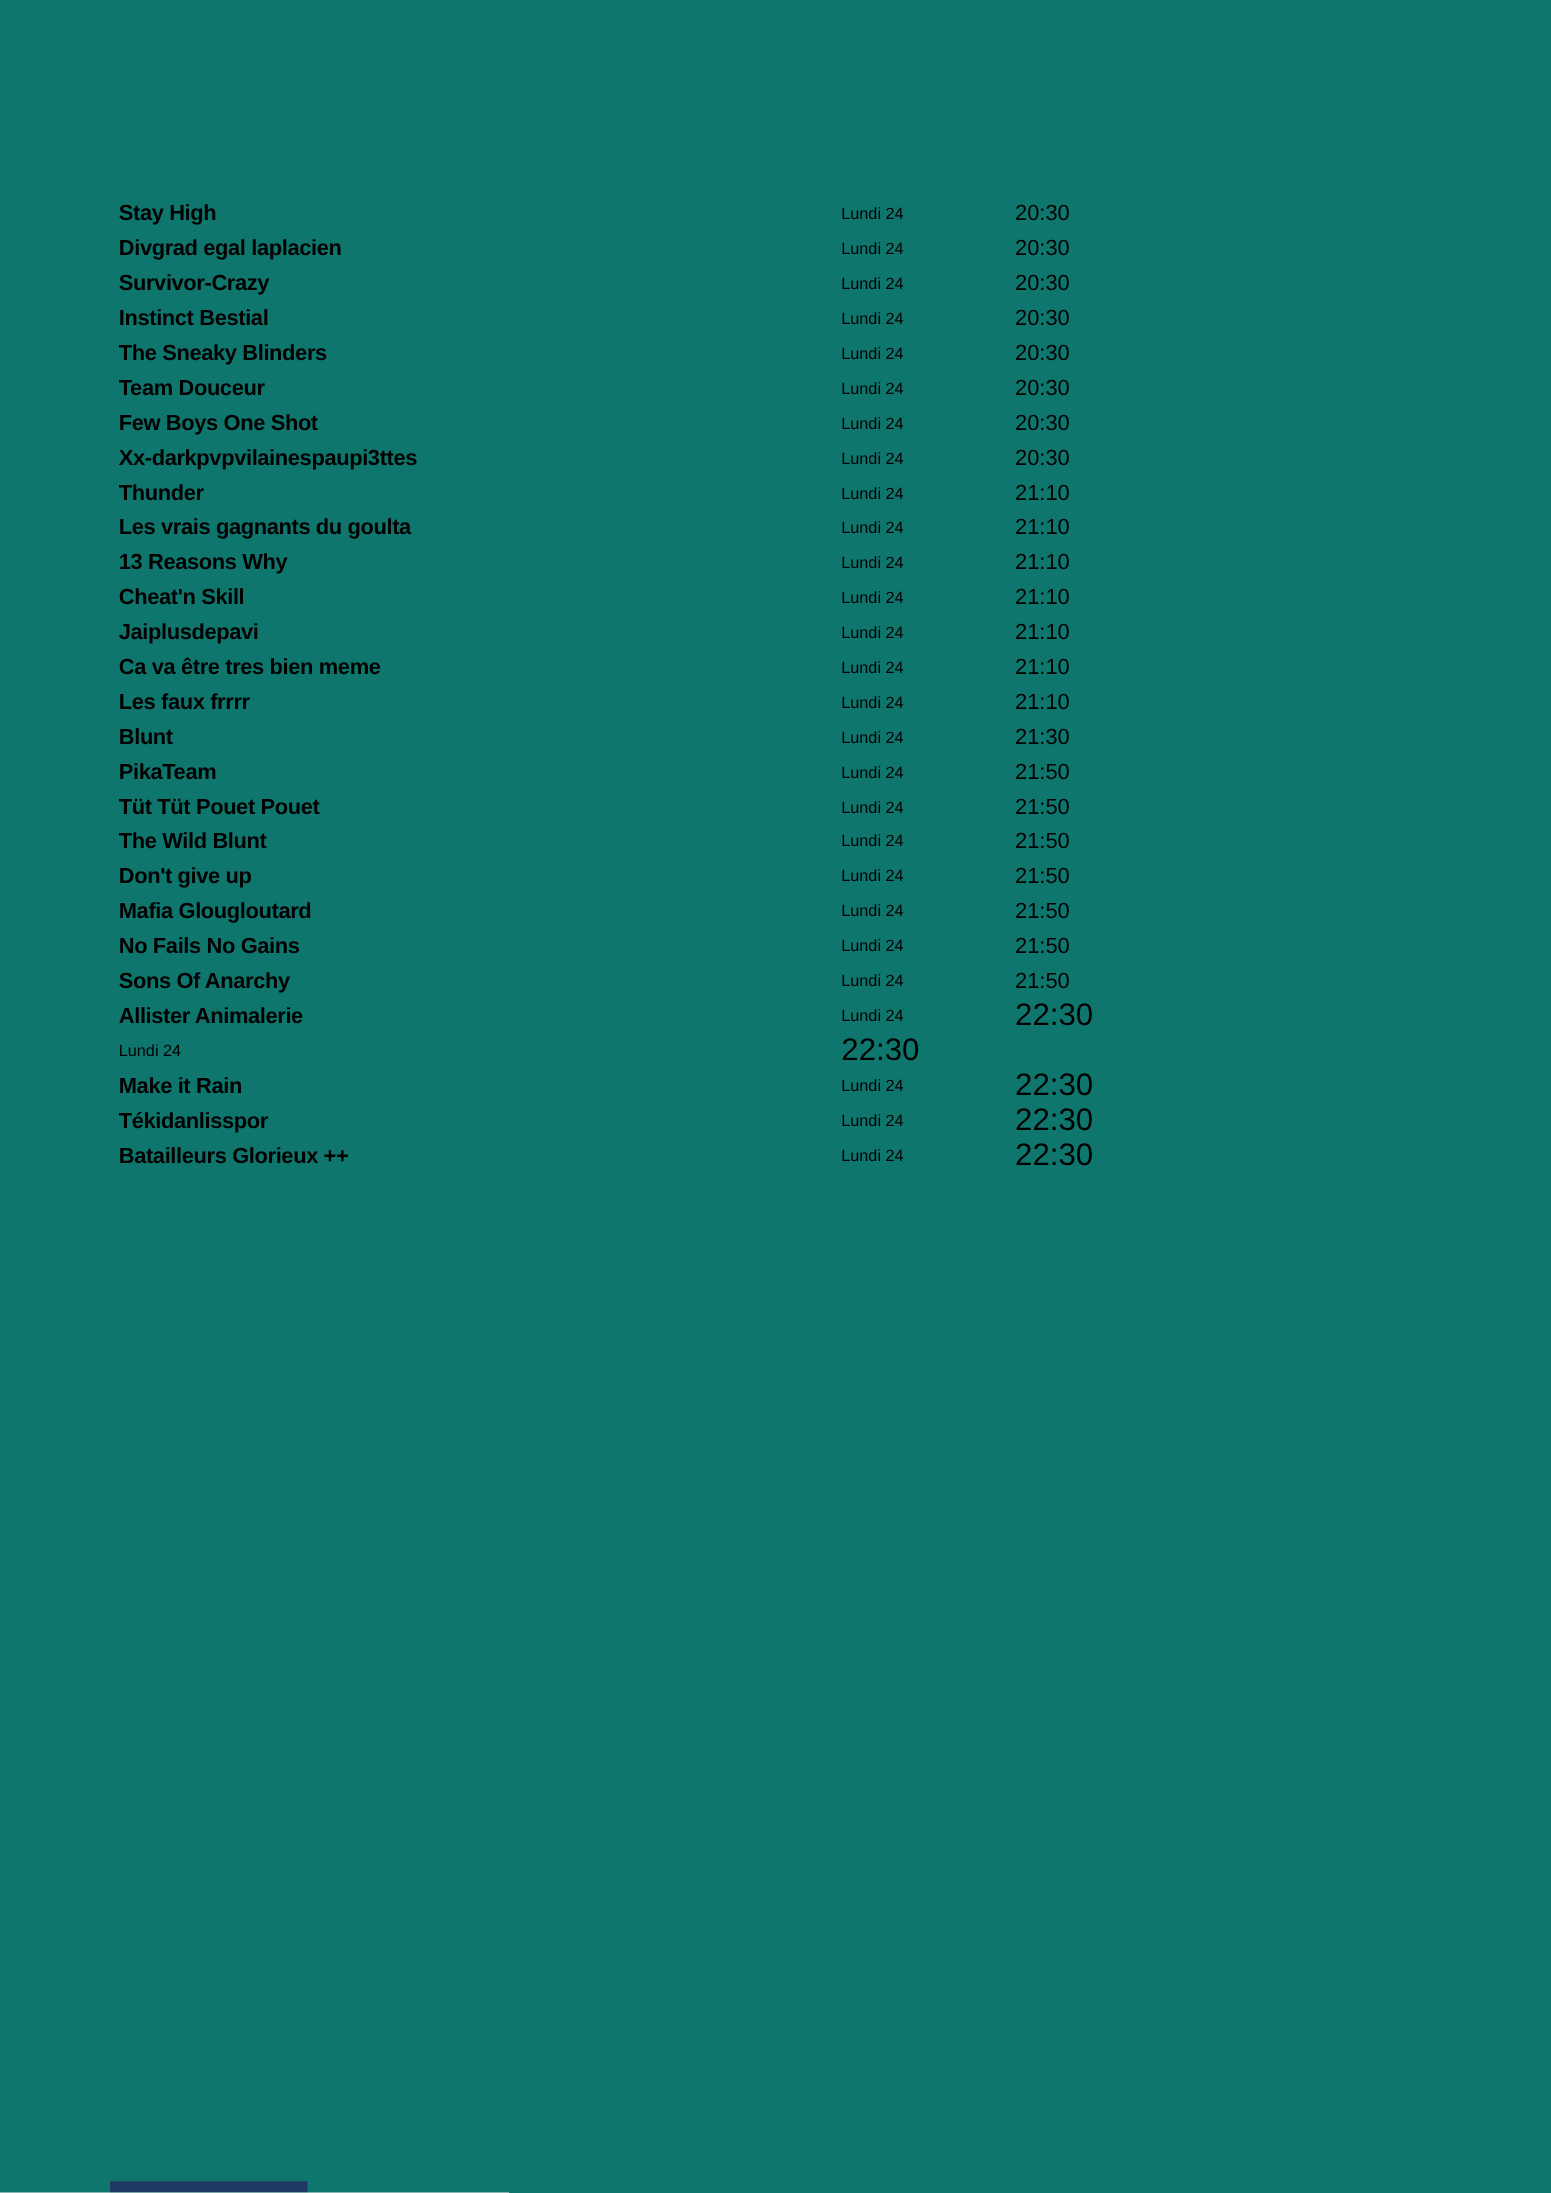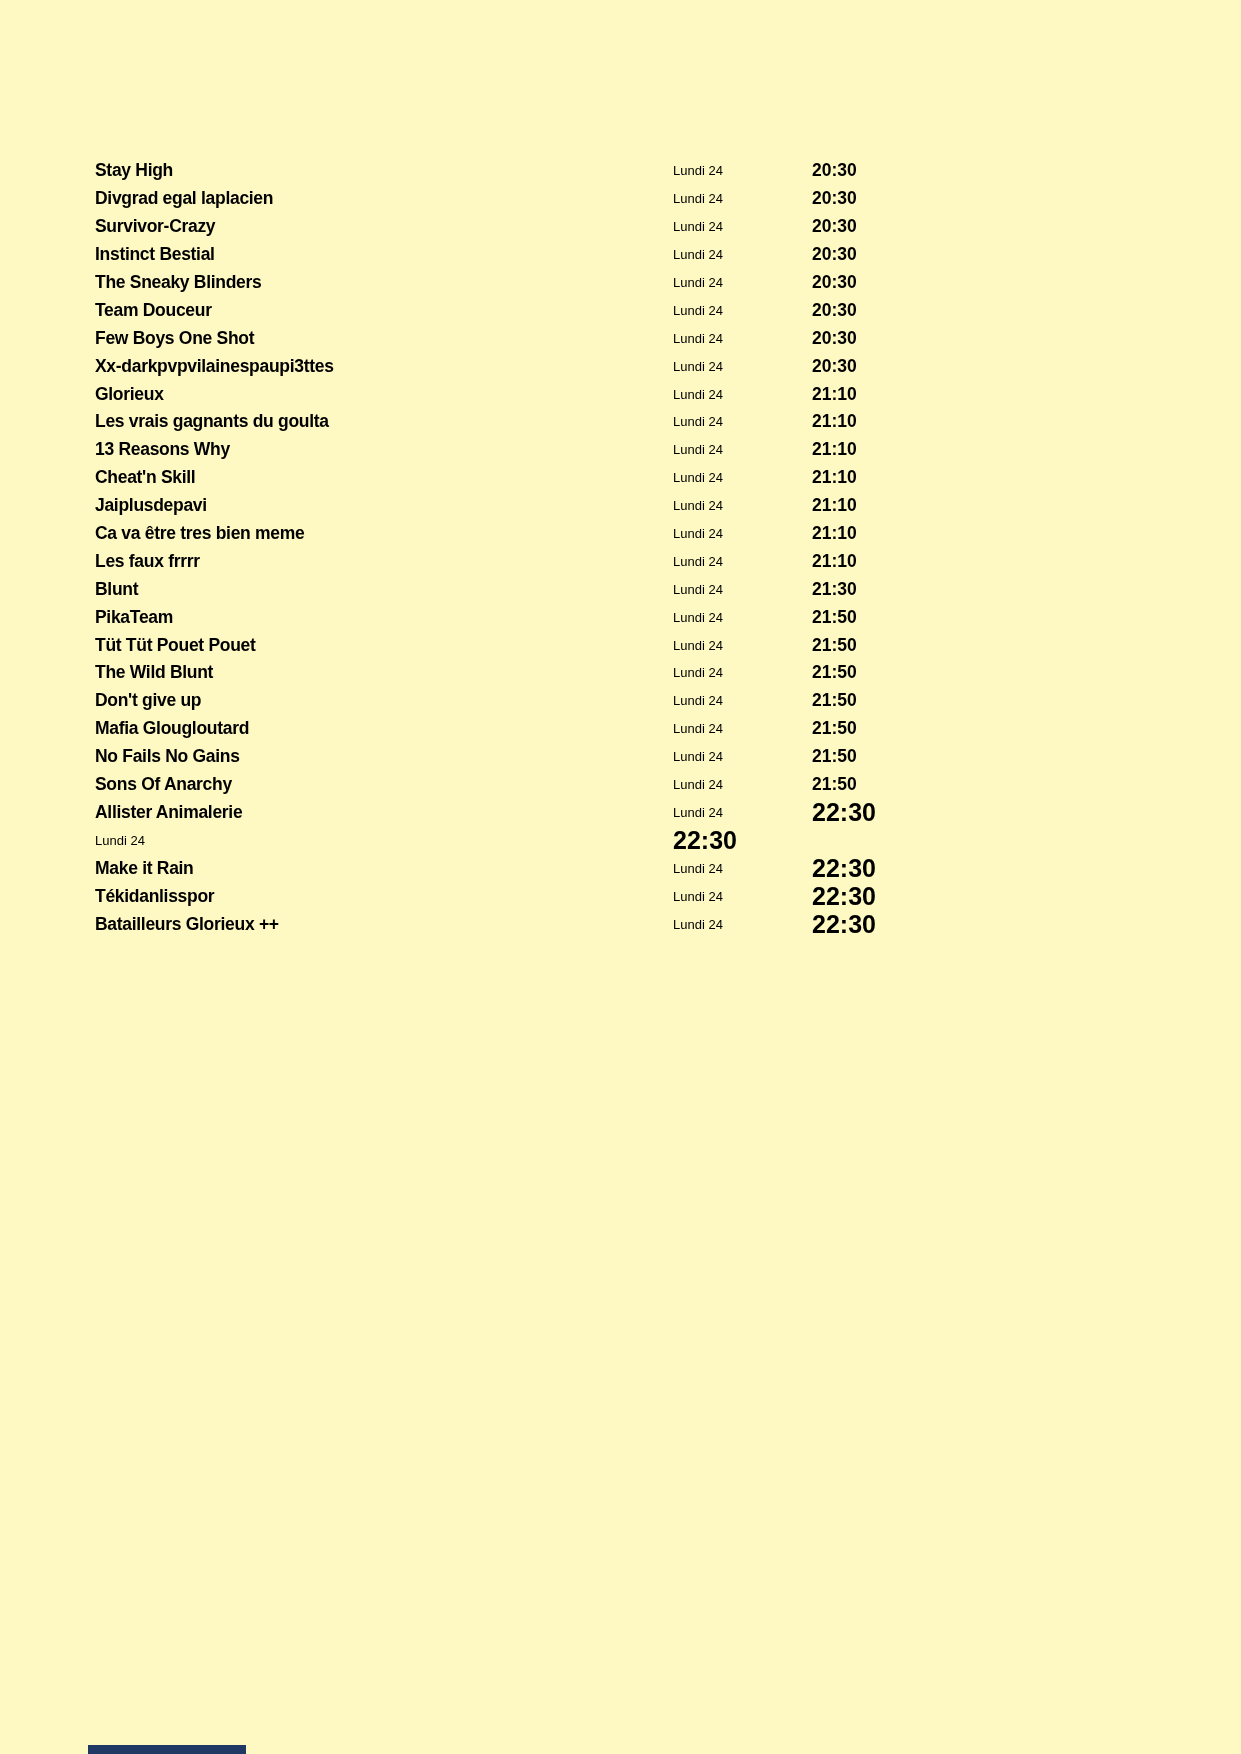--- a/index.html
+++ b/index.html
@@ -34,39 +34,39 @@
     font-size: 17.5px;
     letter-spacing: -0.3px;
     white-space: nowrap;
   }
   .day {
     font-weight: 400;
     font-size: 13px;
     white-space: nowrap;
   }
   .time {
-    font-weight: 700;
+    font-weight: 400;
     font-size: 17.5px;
     white-space: nowrap;
   }
   .time-lg {
     font-size: 25px;
   }
   .footer-bar {
     position: absolute;
     left: 88px;
     bottom: 0;
     width: 158px;
     height: 9px;
   }
 </style>
 </head>
 <body>
 
-<div class="page" style="background: #fef9c3; color: rgb(0, 0, 0);">
+<div class="page" style="background: #0f766e; color: rgb(0, 0, 0);">
 
   <div class="schedule-list">
   <div class="row">
     <span class="team">Stay High</span>
     <span class="day">Lundi 24</span>
     <span class="time">20:30</span>
   </div>
 
   <div class="row">
     <span class="team">Divgrad egal laplacien</span>
@@ -104,21 +104,21 @@
     <span class="time">20:30</span>
   </div>
 
   <div class="row">
     <span class="team">Xx-darkpvpvilainespaupi3ttes</span>
     <span class="day">Lundi 24</span>
     <span class="time">20:30</span>
   </div>
 
   <div class="row">
-    <span class="team">Glorieux</span>
+    <span class="team">Thunder</span>
     <span class="day">Lundi 24</span>
     <span class="time">21:10</span>
   </div>
 
   <div class="row">
     <span class="team">Les vrais gagnants du goulta</span>
     <span class="day">Lundi 24</span>
     <span class="time">21:10</span>
   </div>
 

